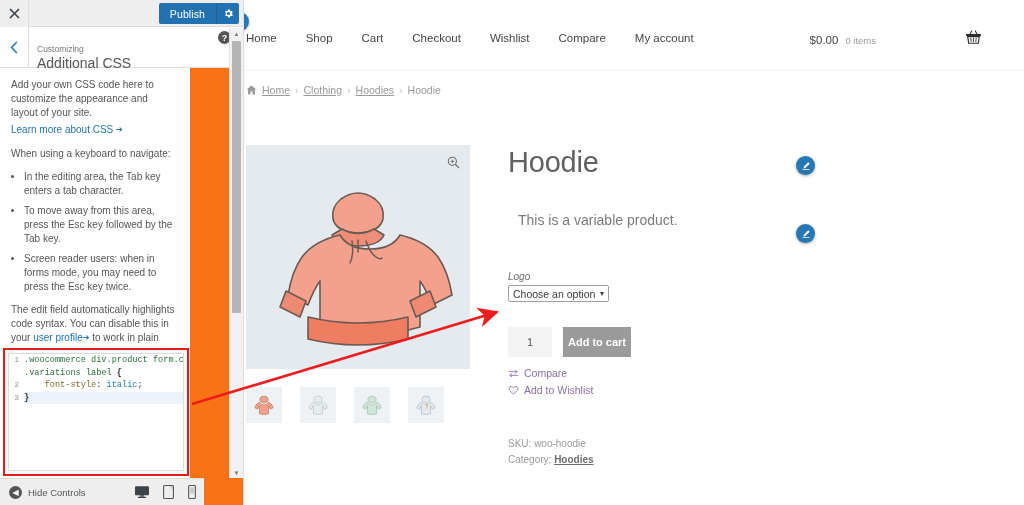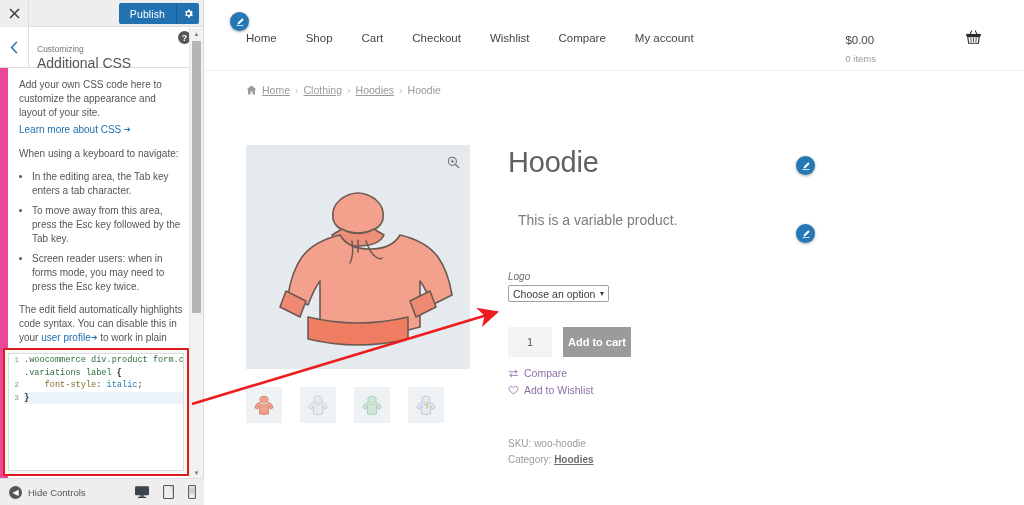--- a/index.html
+++ b/index.html
@@ -6,22 +6,22 @@
   body{
     width:1024px;height:505px;overflow:hidden;
     font-family:"Liberation Sans", sans-serif;
     background:#ffffff;
     -webkit-font-smoothing:antialiased;
   }
   #root{position:relative;width:1024px;height:505px;}
 
   
   #customizer{
-    position:absolute;left:0;top:0;width:204px;height:505px;
-    background:#ec4899;border-right:1px solid #ddd;box-sizing:border-box;
+    position:absolute;left:0;top:0;width:244px;height:505px;
+    background:#f97316;border-right:1px solid #ddd;box-sizing:border-box;
     z-index:5;
   }
   .cz-topbar{
     position:relative;height:27px;background:#eee;border-bottom:1px solid #ddd;
     display:flex;align-items:center;box-sizing:border-box;
   }
   .cz-close{
     width:28px;height:27px;display:flex;align-items:center;justify-content:center;
     border-right:1px solid #ddd;color:#444;font-size:13px;cursor:pointer;background:#eee;
   }
@@ -46,21 +46,21 @@
   .cz-titles{flex:1;padding-left:8px;padding-top:16px;position:relative;}
   .cz-sub{font-size:8.5px;color:#777;line-height:12px;}
   .cz-title{font-size:14px;color:#555;line-height:17px;font-weight:400;}
   .cz-help{
     position:absolute;right:12px;top:4px;width:13px;height:13px;border-radius:50%;
     background:#555;color:#fff;font-size:9px;font-weight:bold;
     display:flex;align-items:center;justify-content:center;cursor:pointer;
   }
   .cz-body{
     position:absolute;left:0;top:68px;width:190px;bottom:27px;
-    background:#fff;box-sizing:border-box;padding:10px 13px 0 11px;overflow:hidden;margin-left:8px;
+    background:#fff;box-sizing:border-box;padding:10px 13px 0 11px;overflow:hidden;
   }
   .cz-p{font-size:10px;color:#555;line-height:14px;margin:0 0 9px 0;}
   .cz-link{color:#2271b1;cursor:pointer;}
   .cz-ext{display:inline-block;font-size:8px;transform:translateY(-1px);}
   .cz-ul{margin:0 0 9px 0;padding-left:13px;}
   .cz-ul li{font-size:10px;color:#555;line-height:14px;margin-bottom:6px;}
   .cz-close-link{text-align:right;font-size:10px;margin-top:-2px;}
 
   
   .cz-editor{
@@ -113,21 +113,21 @@
 
   
   #preview{
     position:absolute;left:204px;top:0;width:820px;height:505px;background:#fff;overflow:hidden;
   }
   .sf-header{height:70px;position:relative;border-bottom:1px solid #f0f0f0;}
   .sf-nav{
     position:absolute;left:42px;top:32px;display:flex;gap:29px;align-items:center;
   }
   .sf-nav a{font-size:11.5px;color:#43454b;text-decoration:none;cursor:pointer;}
-  .sf-cart{position:absolute;right:148px;top:34px;display:flex;align-items:baseline;gap:7px;flex-direction:column;}
+  .sf-cart{position:absolute;right:148px;top:34px;display:flex;align-items:baseline;gap:7px;}
   .sf-amount{font-size:11.5px;color:#43454b;}
   .sf-items{font-size:9.5px;color:#9a9a9a;}
   .sf-basket{position:absolute;right:42px;top:29px;cursor:pointer;}
 
   .pencil{
     width:19px;height:19px;border-radius:50%;background:#2578b5;
     display:flex;align-items:center;justify-content:center;
     box-shadow:0 1px 3px rgba(0,0,0,.35);cursor:pointer;
   }
   .pencil.p-nav{position:absolute;left:26px;top:12px;}

